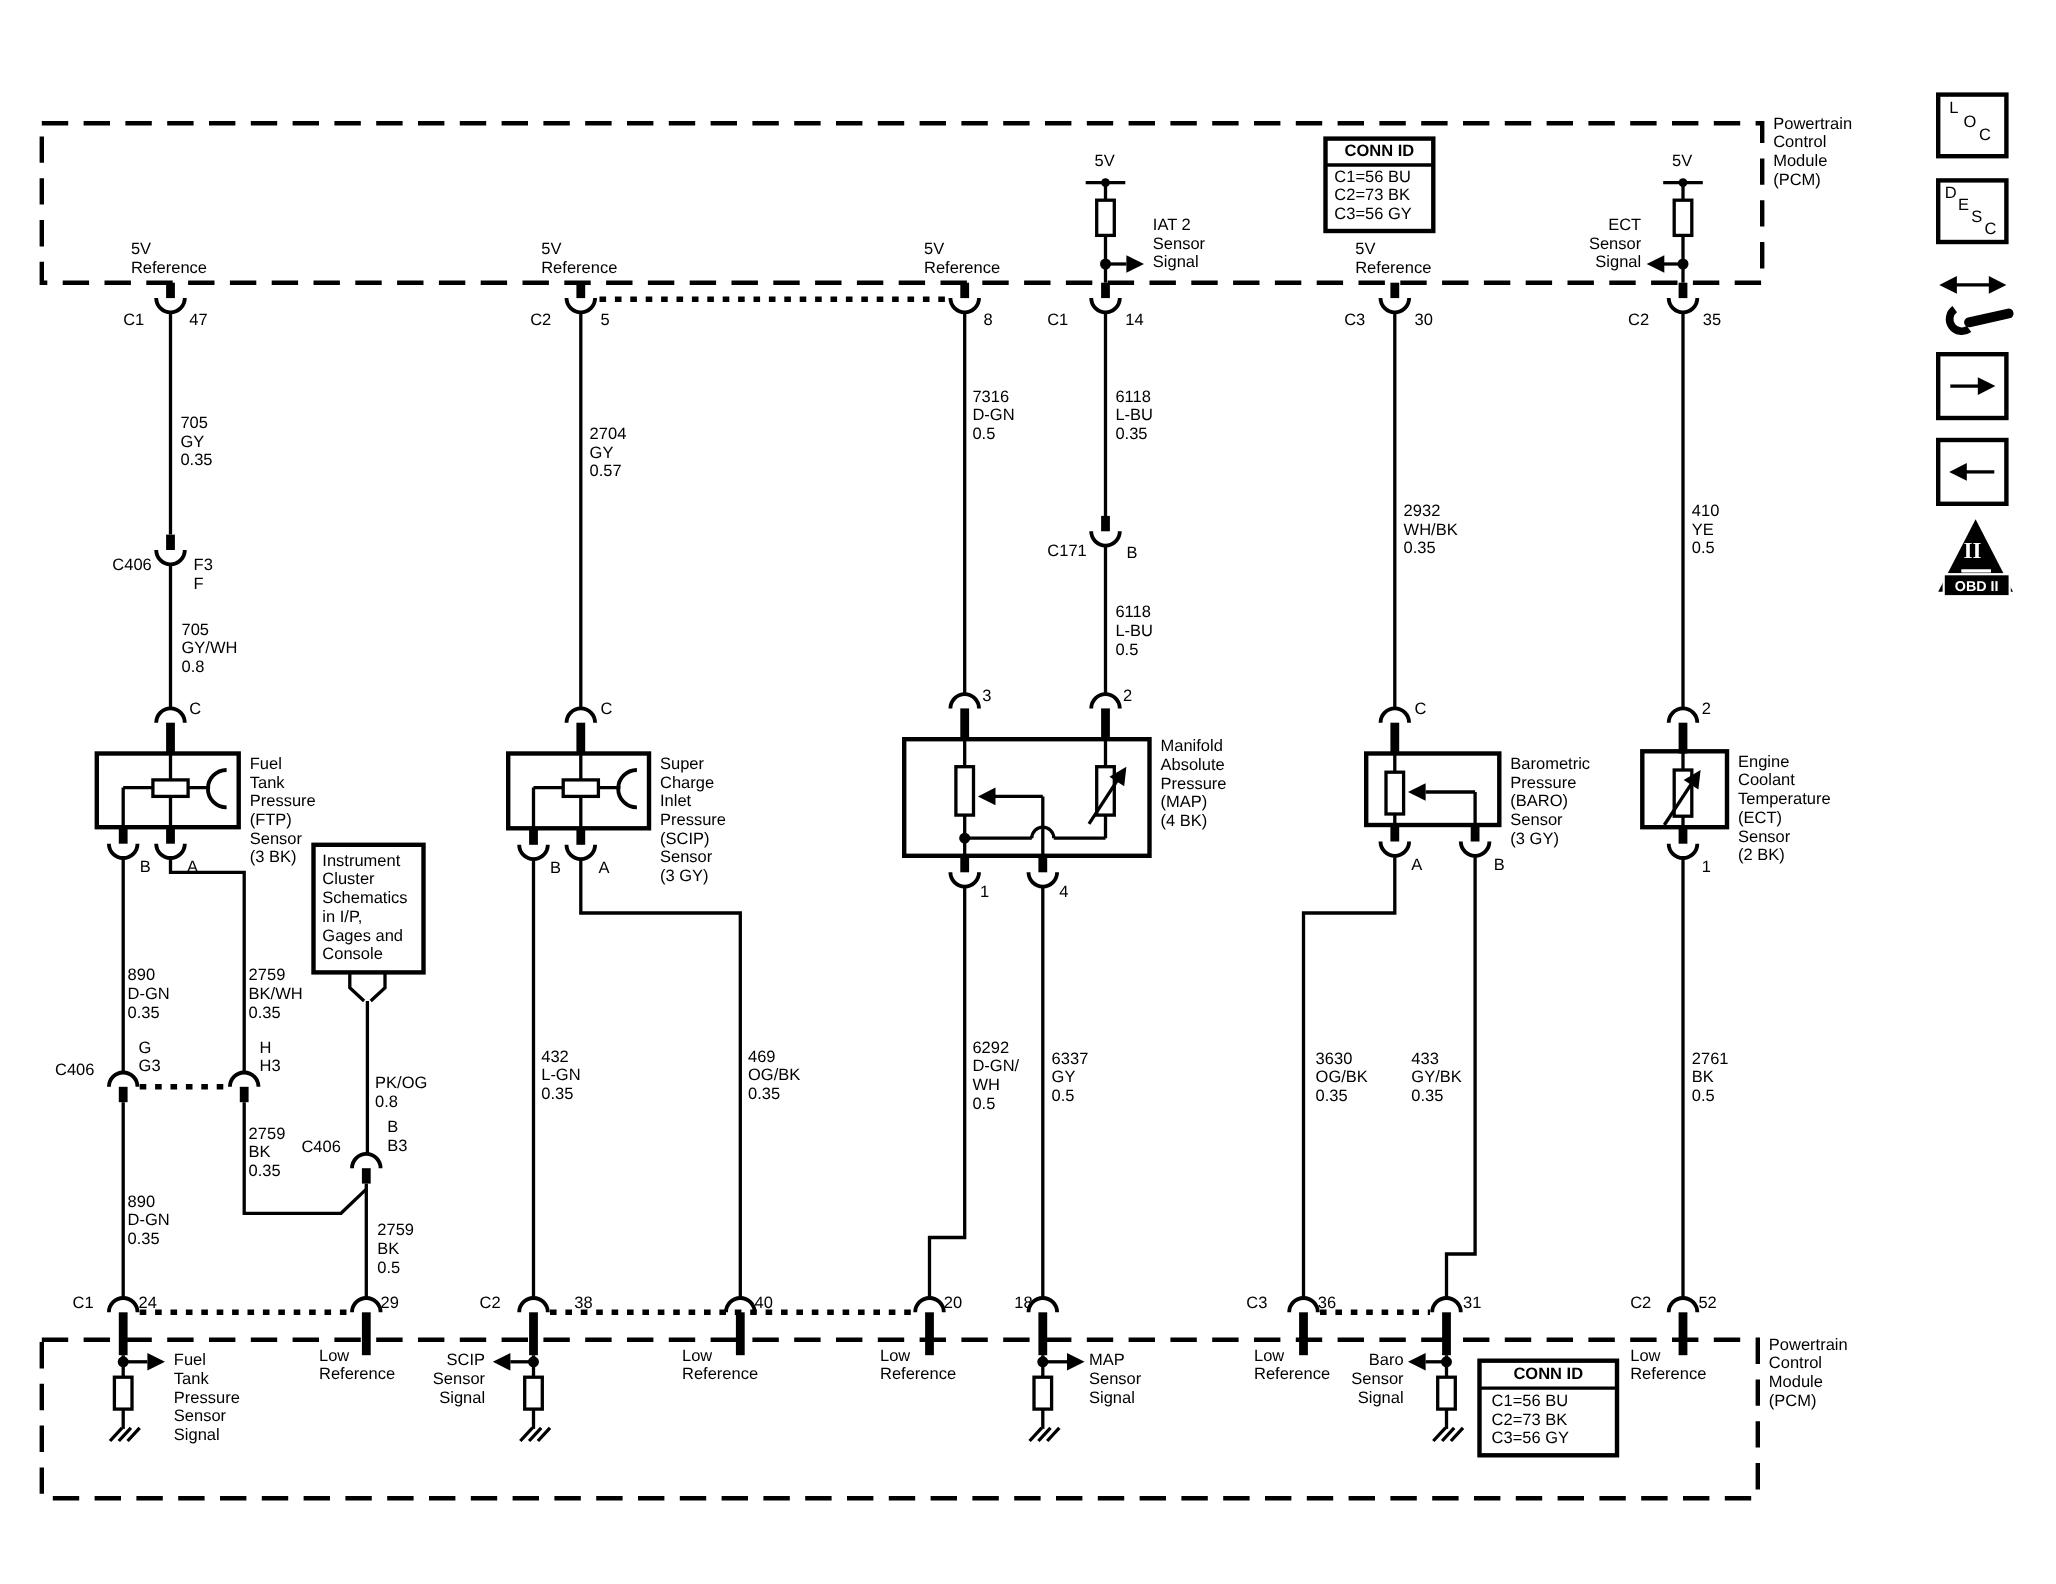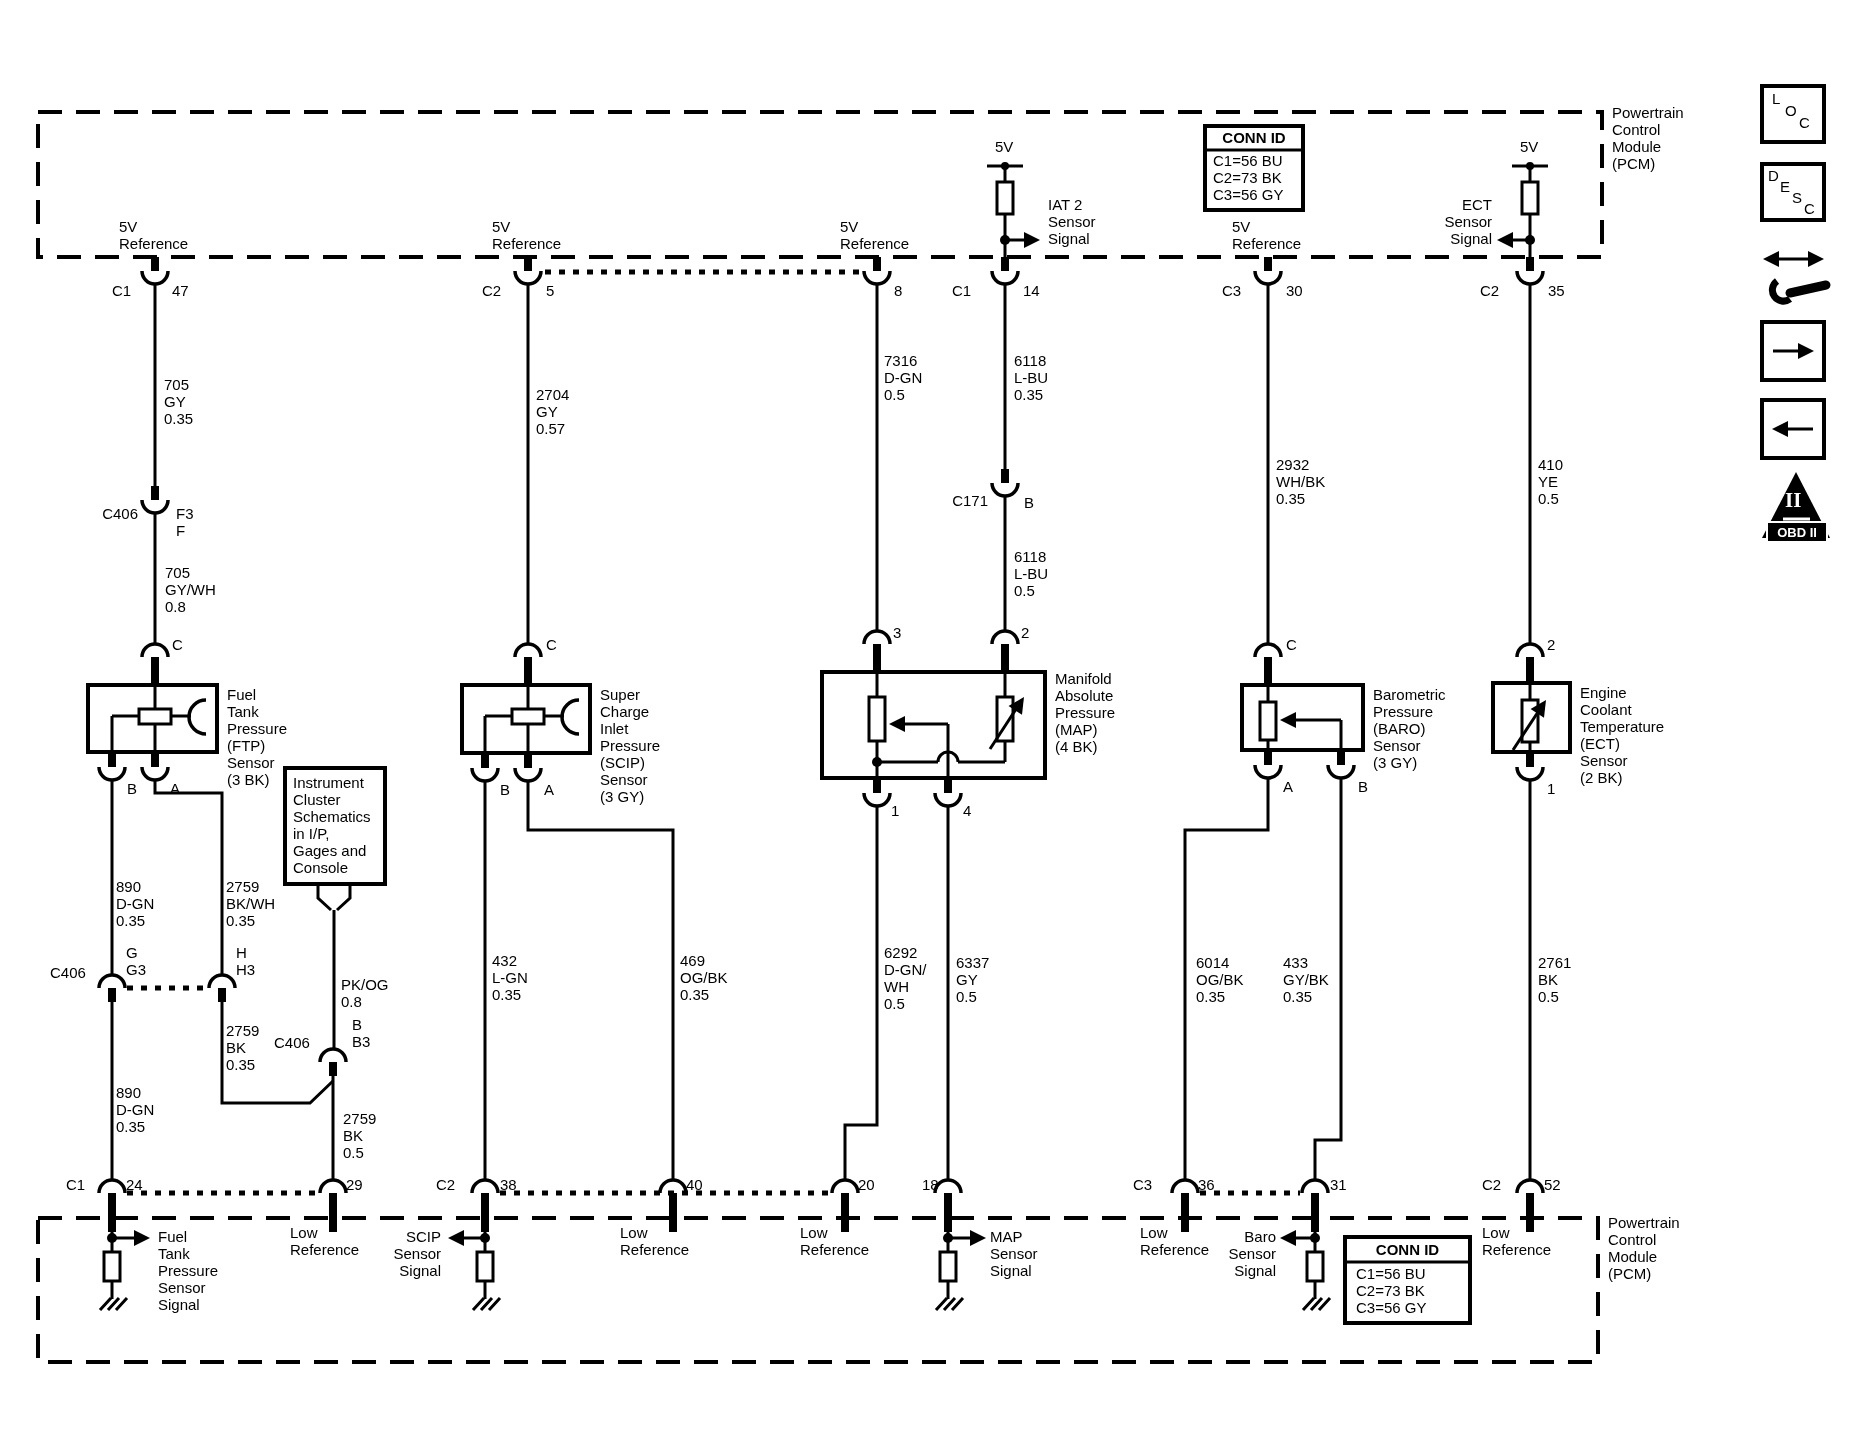--- a/index.html
+++ b/index.html
@@ -430,21 +430,21 @@
 WH/BK
 0.35</div>
 <div class="t" style="left:1286px;top:636px">C</div>
 <div class="t" style="left:1373px;top:686px">Barometric
 Pressure
 (BARO)
 Sensor
 (3 GY)</div>
 <div class="t" style="left:1283px;top:778px">A</div>
 <div class="t" style="left:1358px;top:778px">B</div>
-<div class="t" style="left:1196px;top:954px">6014
+<div class="t" style="left:1196px;top:954px">3630
 OG/BK
 0.35</div>
 <div class="t" style="left:1283px;top:954px">433
 GY/BK
 0.35</div>
 
 <div class="t" style="left:1538px;top:456px">410
 YE
 0.5</div>
 <div class="t" style="left:1547px;top:636px">2</div>
@@ -456,21 +456,21 @@
 (2 BK)</div>
 <div class="t" style="left:1547px;top:780px">1</div>
 <div class="t" style="left:1538px;top:954px">2761
 BK
 0.5</div>
 
 <div class="t" style="left:66px;top:1176px">C1</div>
 <div class="t" style="left:126px;top:1176px">24</div>
 <div class="t" style="left:346px;top:1176px">29</div>
 <div class="t" style="left:436px;top:1176px">C2</div>
-<div class="t" style="left:500px;top:1176px">38</div>
+<div class="t" style="left:522px;top:1176px">38</div>
 <div class="t" style="left:686px;top:1176px">40</div>
 <div class="t" style="left:858px;top:1176px">20</div>
 <div class="t" style="left:922px;top:1176px">18</div>
 <div class="t" style="left:1133px;top:1176px">C3</div>
 <div class="t" style="left:1198px;top:1176px">36</div>
 <div class="t" style="left:1330px;top:1176px">31</div>
 <div class="t" style="left:1482px;top:1176px">C2</div>
 <div class="t" style="left:1544px;top:1176px">52</div>
 
 <div class="t" style="left:158px;top:1228px">Fuel

